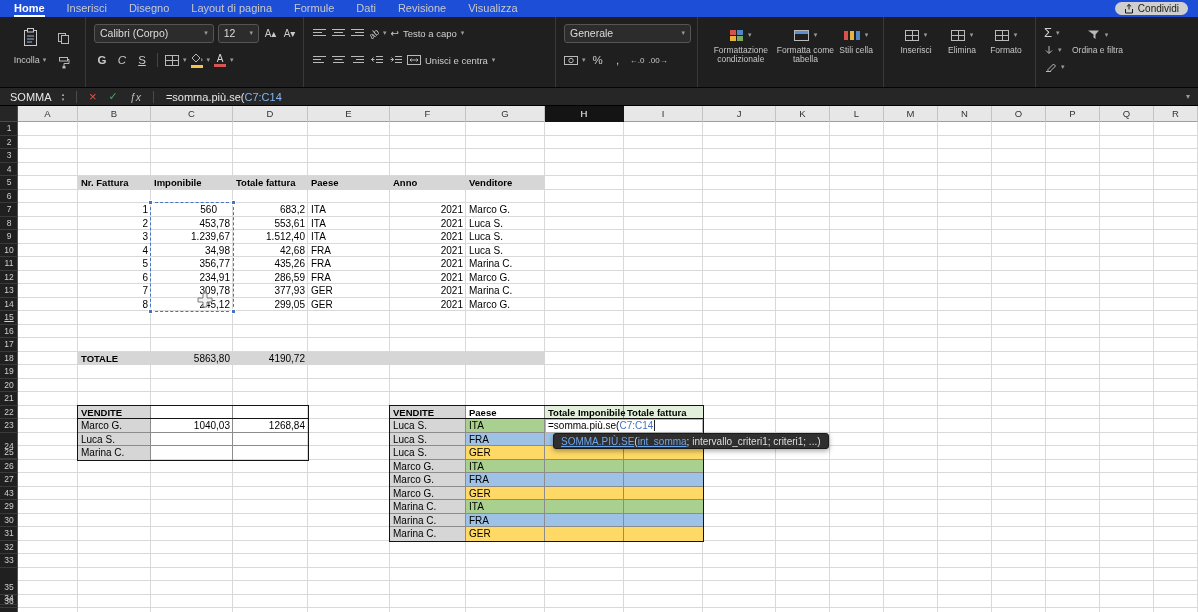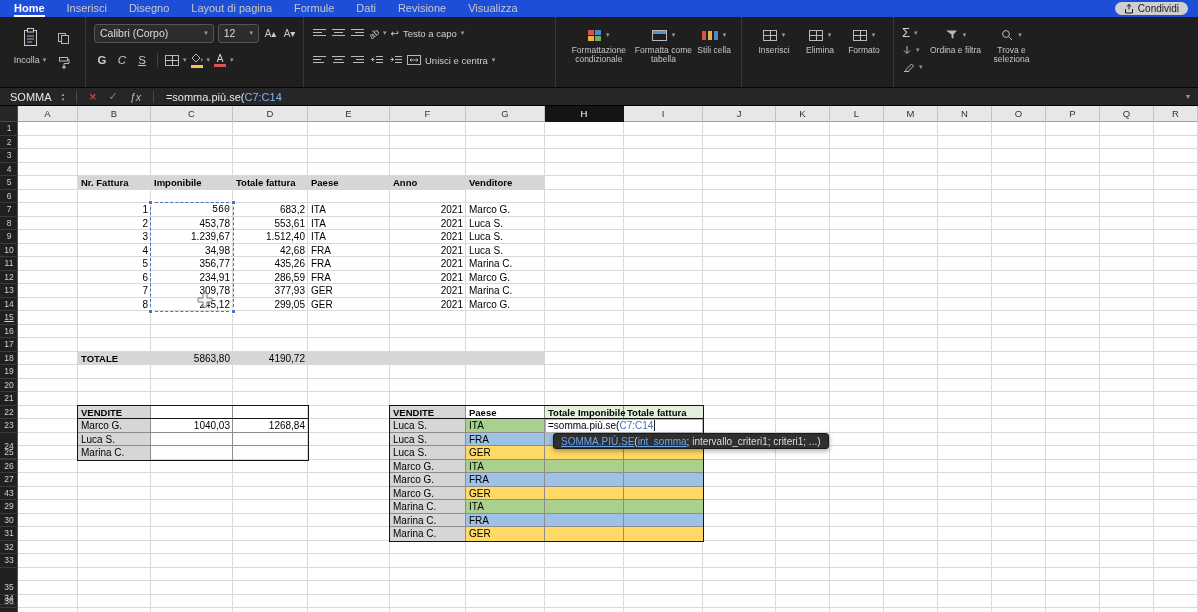--- a/index.html
+++ b/index.html
@@ -264,20 +264,41 @@
             <svg width="14" height="10">
               <rect x="0.5" y="0.5" width="13" height="9" fill="none" stroke="#b9b9b9"></rect>
               <path d="M3 5 h8 M4.5 3.5 L3 5 L4.5 6.5 M9.5 3.5 L11 5 L9.5 6.5" stroke="#b9b9b9" fill="none"></path>
             </svg>
             <span class="small-label">Unisci e centra</span>
             <span class="caret"></span>
           </span>
       </div>
     </div>
 
+    <div class="rgroup g-number">
+      <div class="rrow">
+        <div class="combo" style="width:128px">
+            <span>Generale</span>
+            <span class="caret"></span>
+          </div>
+      </div>
+      <div class="rrow">
+        <span class="ibtn">
+            <svg width="14" height="9">
+              <rect x="0.5" y="0.5" width="13" height="8" fill="none" stroke="#b9b9b9"></rect>
+              <circle cx="7" cy="4.5" r="2.2" fill="none" stroke="#b9b9b9"></circle>
+            </svg>
+            <span class="caret"></span>
+          </span>
+        <span class="ibtn fmt">%</span>
+        <span class="ibtn fmt">,</span>
+        <span class="ibtn decbtn">←.0</span>
+        <span class="ibtn decbtn">.00→</span>
+      </div>
+    </div>
 
     <div class="rgroup g-styles">
       <div class="vrow">
         <div class="vbtn" style="width:70px">
           <span class="icontop">
               <span class="icon-cf">
                 <i></i>
                 <i></i>
                 <i></i>
                 <i></i>
@@ -354,30 +375,20 @@
             </span>
         </div>
         <div class="vbtn" style="width:54px">
           <span class="icontop">
               <svg width="13" height="12">
                 <path d="M1 1.5 h11 L8.5 5.5 V10 L6.5 8.5 V5.5 Z" fill="#b9b9b9"></path>
               </svg>
               <span class="caret"></span>
             </span>
           <span class="vlabel">Ordina e filtra</span>
-        </div>
-        <div class="vbtn" style="width:58px">
-          <span class="icontop">
-              <svg width="12" height="12">
-                <circle cx="5" cy="5" r="3.4" fill="none" stroke="#b9b9b9"></circle>
-                <path d="M7.6 7.6 L11 11" stroke="#b9b9b9"></path>
-              </svg>
-              <span class="caret"></span>
-            </span>
-          <span class="vlabel">Trova e seleziona</span>
         </div>
       </div>
     </div>
 
   </div>
 
   <div id="fbar">
     <div class="namebox"><span>SOMMA</span></div>
     <div class="stepper">
         <i></i>
@@ -555,21 +566,21 @@
       <div class="rowhdr" style="top: 461.5px; height: 13.5px; margin-top: 24px;">34</div>
       <div class="rowhdr" style="top: 475px; height: 13.5px;">35</div>
       <div class="rowhdr" style="top: 488.5px; height: 13.5px;">36</div>
       <div class="cell b" style="left: 78px; top: 70px; width: 73px;">Nr. Fattura</div>
       <div class="cell b" style="left: 151px; top: 70px; width: 82px;">Imponibile</div>
       <div class="cell b" style="left: 233px; top: 70px; width: 75px;">Totale fattura</div>
       <div class="cell b" style="left: 308px; top: 70px; width: 82px;">Paese</div>
       <div class="cell b" style="left: 390px; top: 70px; width: 76px;">Anno</div>
       <div class="cell b" style="left: 466px; top: 70px; width: 79px;">Venditore</div>
       <div class="cell r" style="left: 78px; top: 97px; width: 73px;">1</div>
-      <div class="cell r" style="left: 151px; top: 97px; width: 82px; font-family: Liberation Mono, monospace;">560</div>
+      <div class="cell r" style="left: 138px; top: 97px; width: 82px;">560</div>
       <div class="cell r" style="left: 233px; top: 97px; width: 75px;">683,2</div>
       <div class="cell" style="left: 308px; top: 97px; width: 82px;">ITA</div>
       <div class="cell r" style="left: 390px; top: 97px; width: 76px;">2021</div>
       <div class="cell" style="left: 466px; top: 97px; width: 79px;">Marco G.</div>
       <div class="cell r" style="left: 78px; top: 110.5px; width: 73px;">2</div>
       <div class="cell r" style="left: 151px; top: 110.5px; width: 82px;">453,78</div>
       <div class="cell r" style="left: 233px; top: 110.5px; width: 75px;">553,61</div>
       <div class="cell" style="left: 308px; top: 110.5px; width: 82px;">ITA</div>
       <div class="cell r" style="left: 390px; top: 110.5px; width: 76px;">2021</div>
       <div class="cell" style="left: 466px; top: 110.5px; width: 79px;">Luca S.</div>

